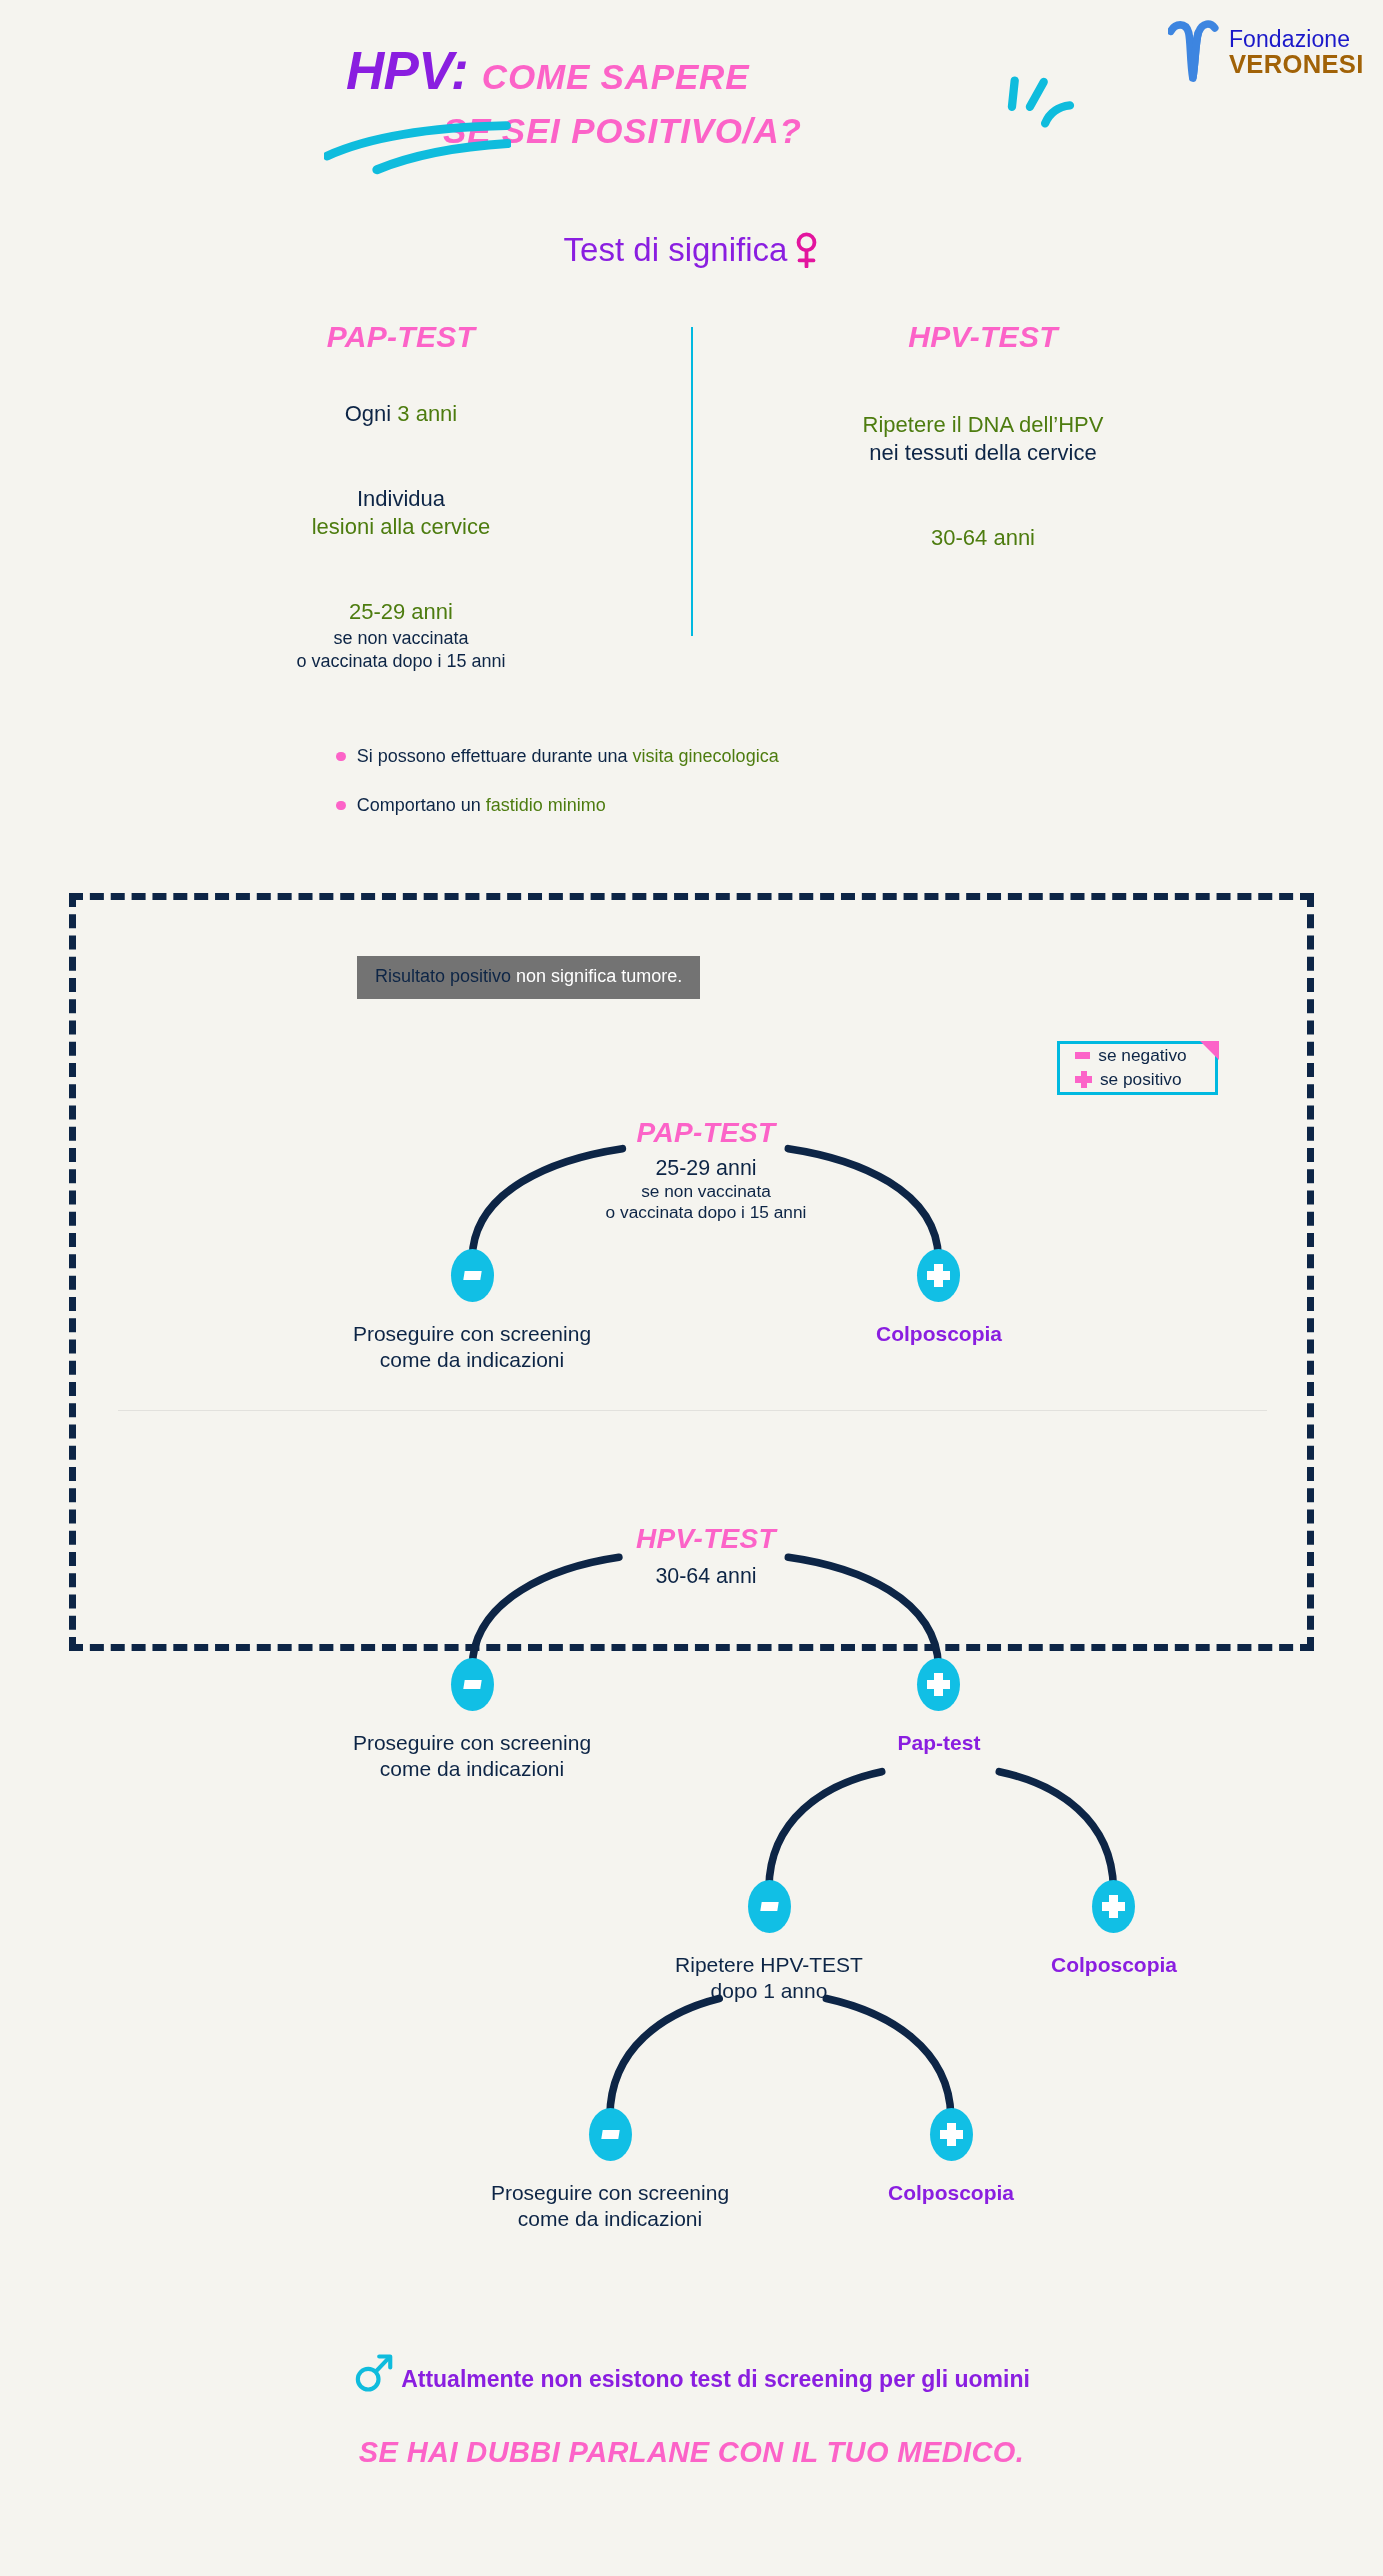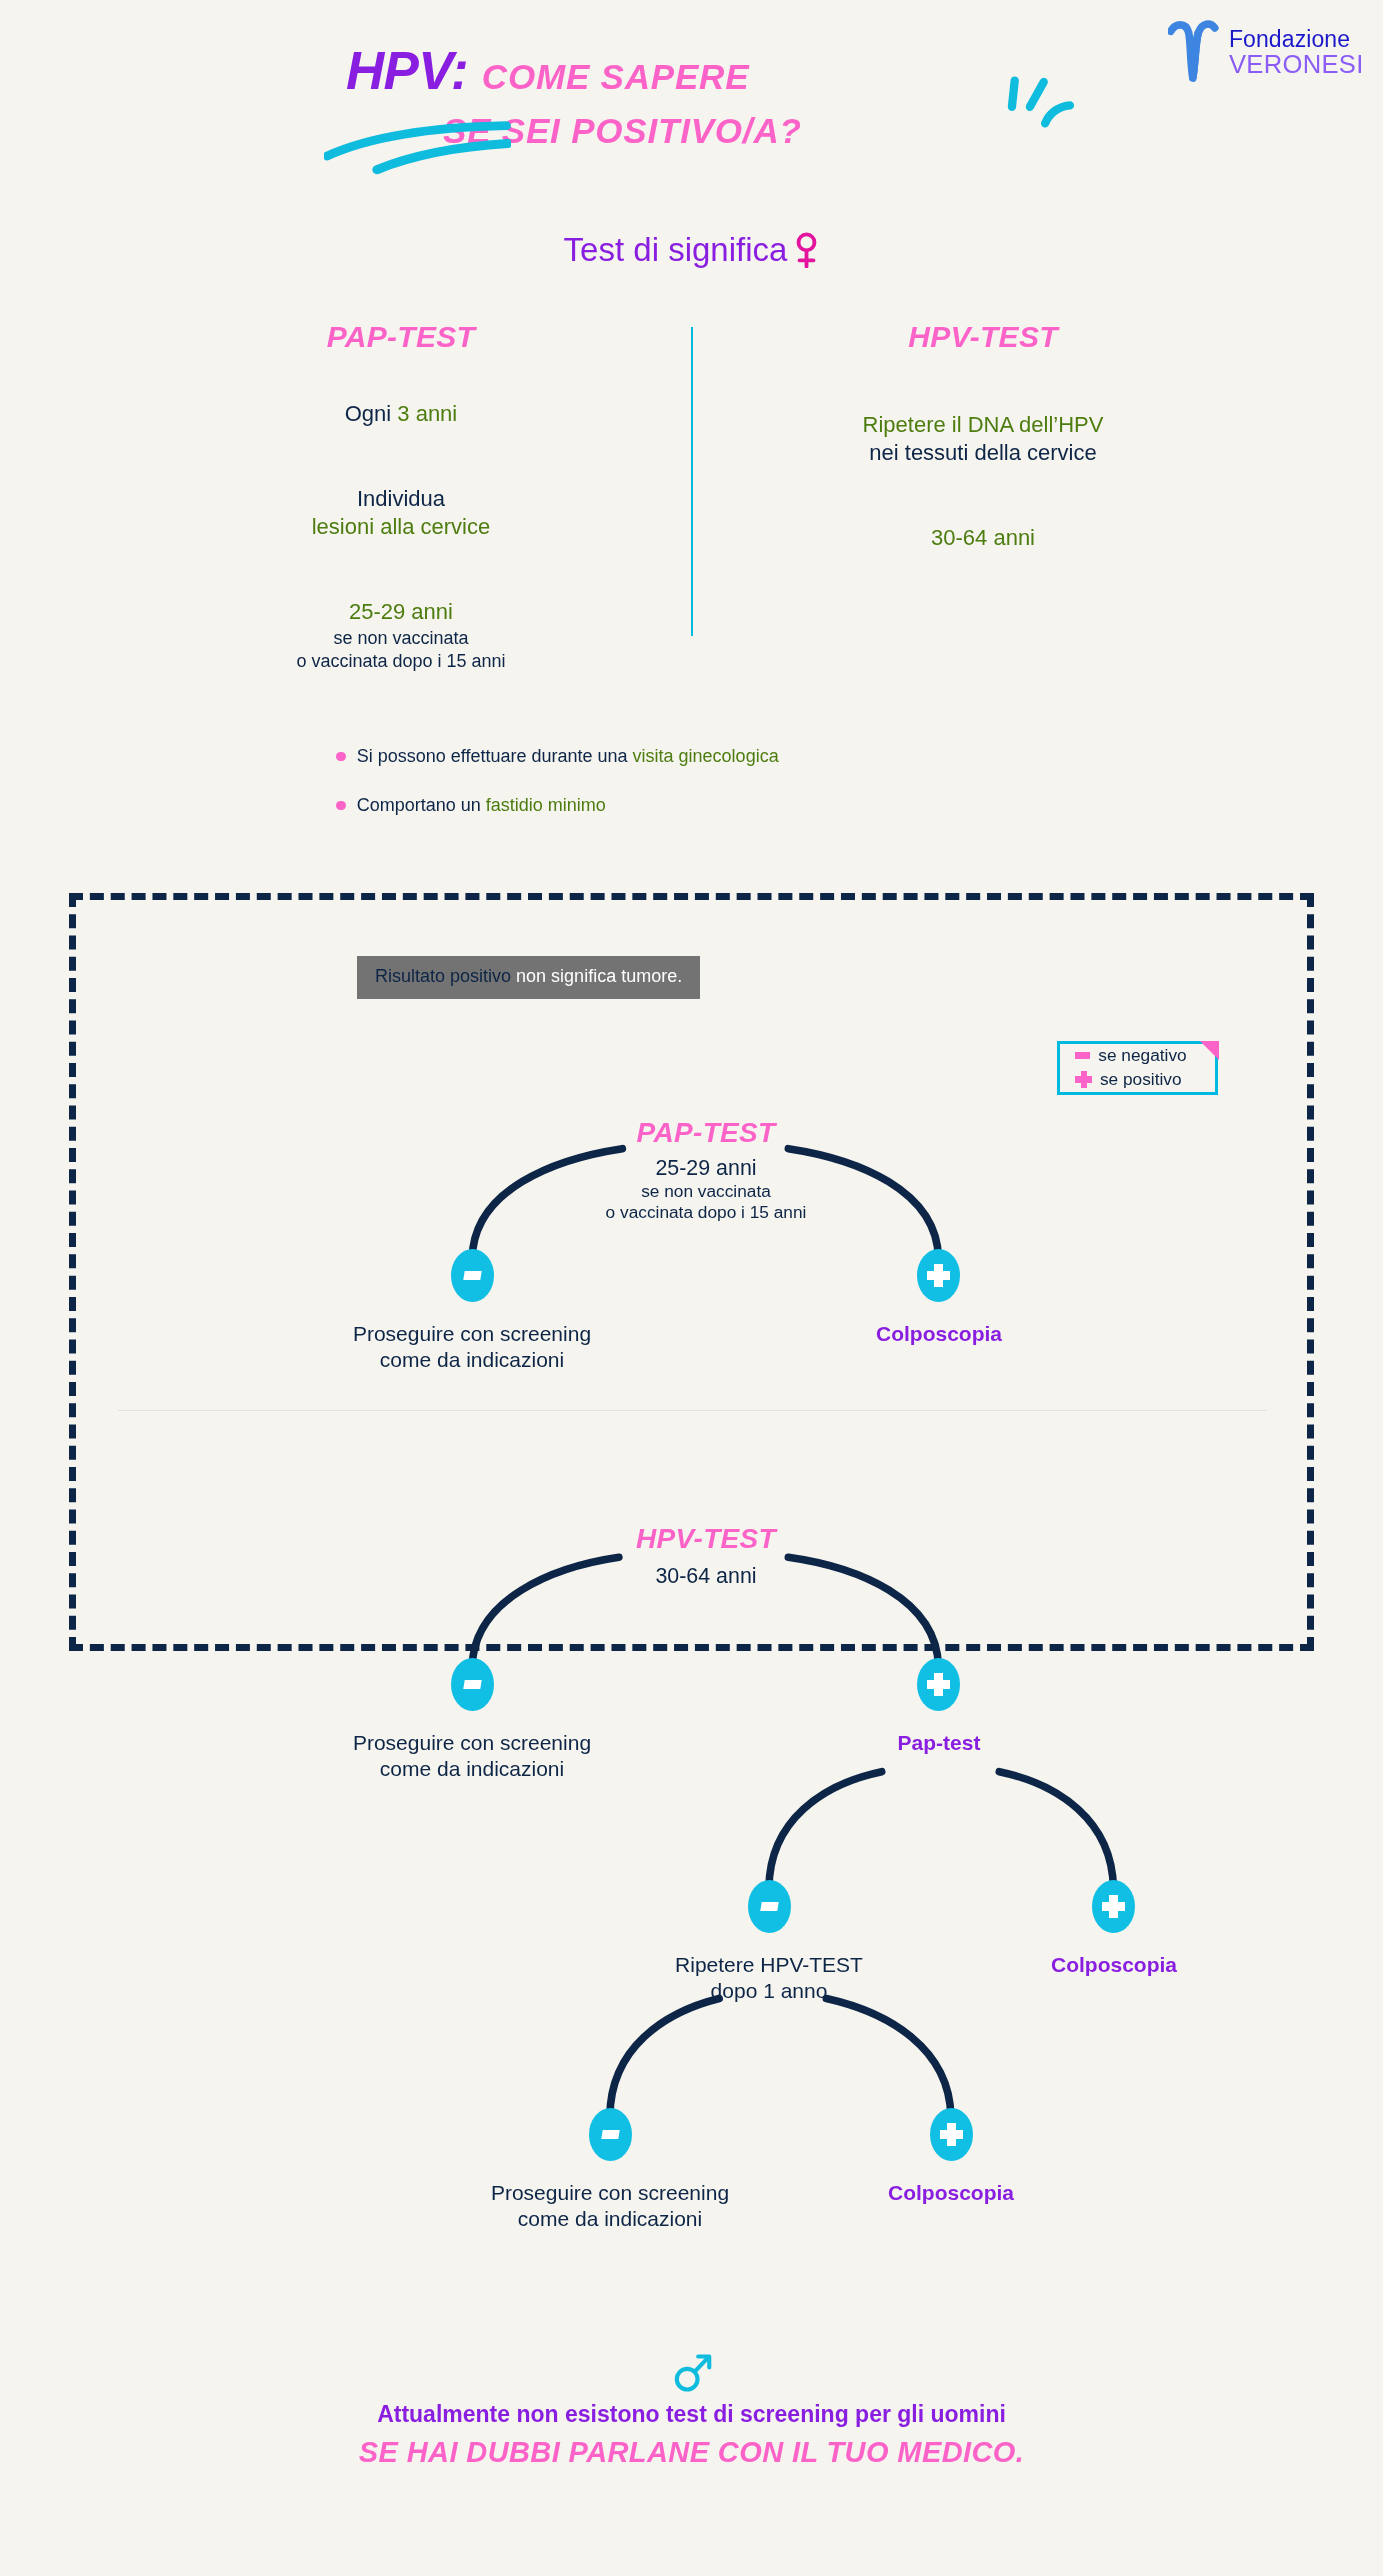--- a/index.html
+++ b/index.html
@@ -14,21 +14,21 @@
     height: 2576px;
     background: #f5f4ef;
     overflow: hidden;
   }
 
   
   .logo { position: absolute; top: 19.4px; right: 19.4px; display: flex; align-items: center; gap: 9.7px; }
   .logo-mark { width: 51px; height: 66px; }
   .logo-text { line-height: 1.02; }
   .logo-line1 { font-size: 23px; color: #1a18c9; letter-spacing: 0.1px; }
-  .logo-line2 { font-size: 25.6px; color: #8b5cf6; font-weight: 400; letter-spacing: 0.3px; }
+  .logo-line2 { font-size: 25.6px; color: #a16207; font-weight: 700; letter-spacing: 0.3px; }
 
   
   .headline { position: absolute; left: 346px; top: 40px; width: 733px; }
   .head-row1 { display: flex; align-items: baseline; gap: 14px; }
   .hpv-word {
     font-size: 53px; font-weight: 800; font-style: italic;
     color: #8a1ee0; letter-spacing: -0.7px;
   }
   .head-sub {
     font-size: 35px; font-weight: 800; font-style: italic;
@@ -137,21 +137,21 @@
     white-space: nowrap; transform: translateX(-50%);
   }
 
   .section-divider {
     position: absolute; left: 118px; top: 1410px; width: 1149px; height: 1.4px; background: #e2e1dd;
   }
 
   
   .footer-row {
     position: absolute; left: 0; right: 0; top: 2353px;
-    display: flex; align-items: center; justify-content: center; gap: 8px; flex-direction: column;
+    display: flex; align-items: flex-end; justify-content: center; gap: 8px;
   }
   .footer-text { font-size: 23px; color: #8a1ee0; font-weight: 700; }
   .footer-cta {
     position: absolute; left: 0; right: 0; top: 2436px; text-align: center;
     font-size: 29px; font-weight: 800; font-style: italic; color: #fc63c8; letter-spacing: 0.4px;
   }
 </style>
 </head>
 <body>
 

